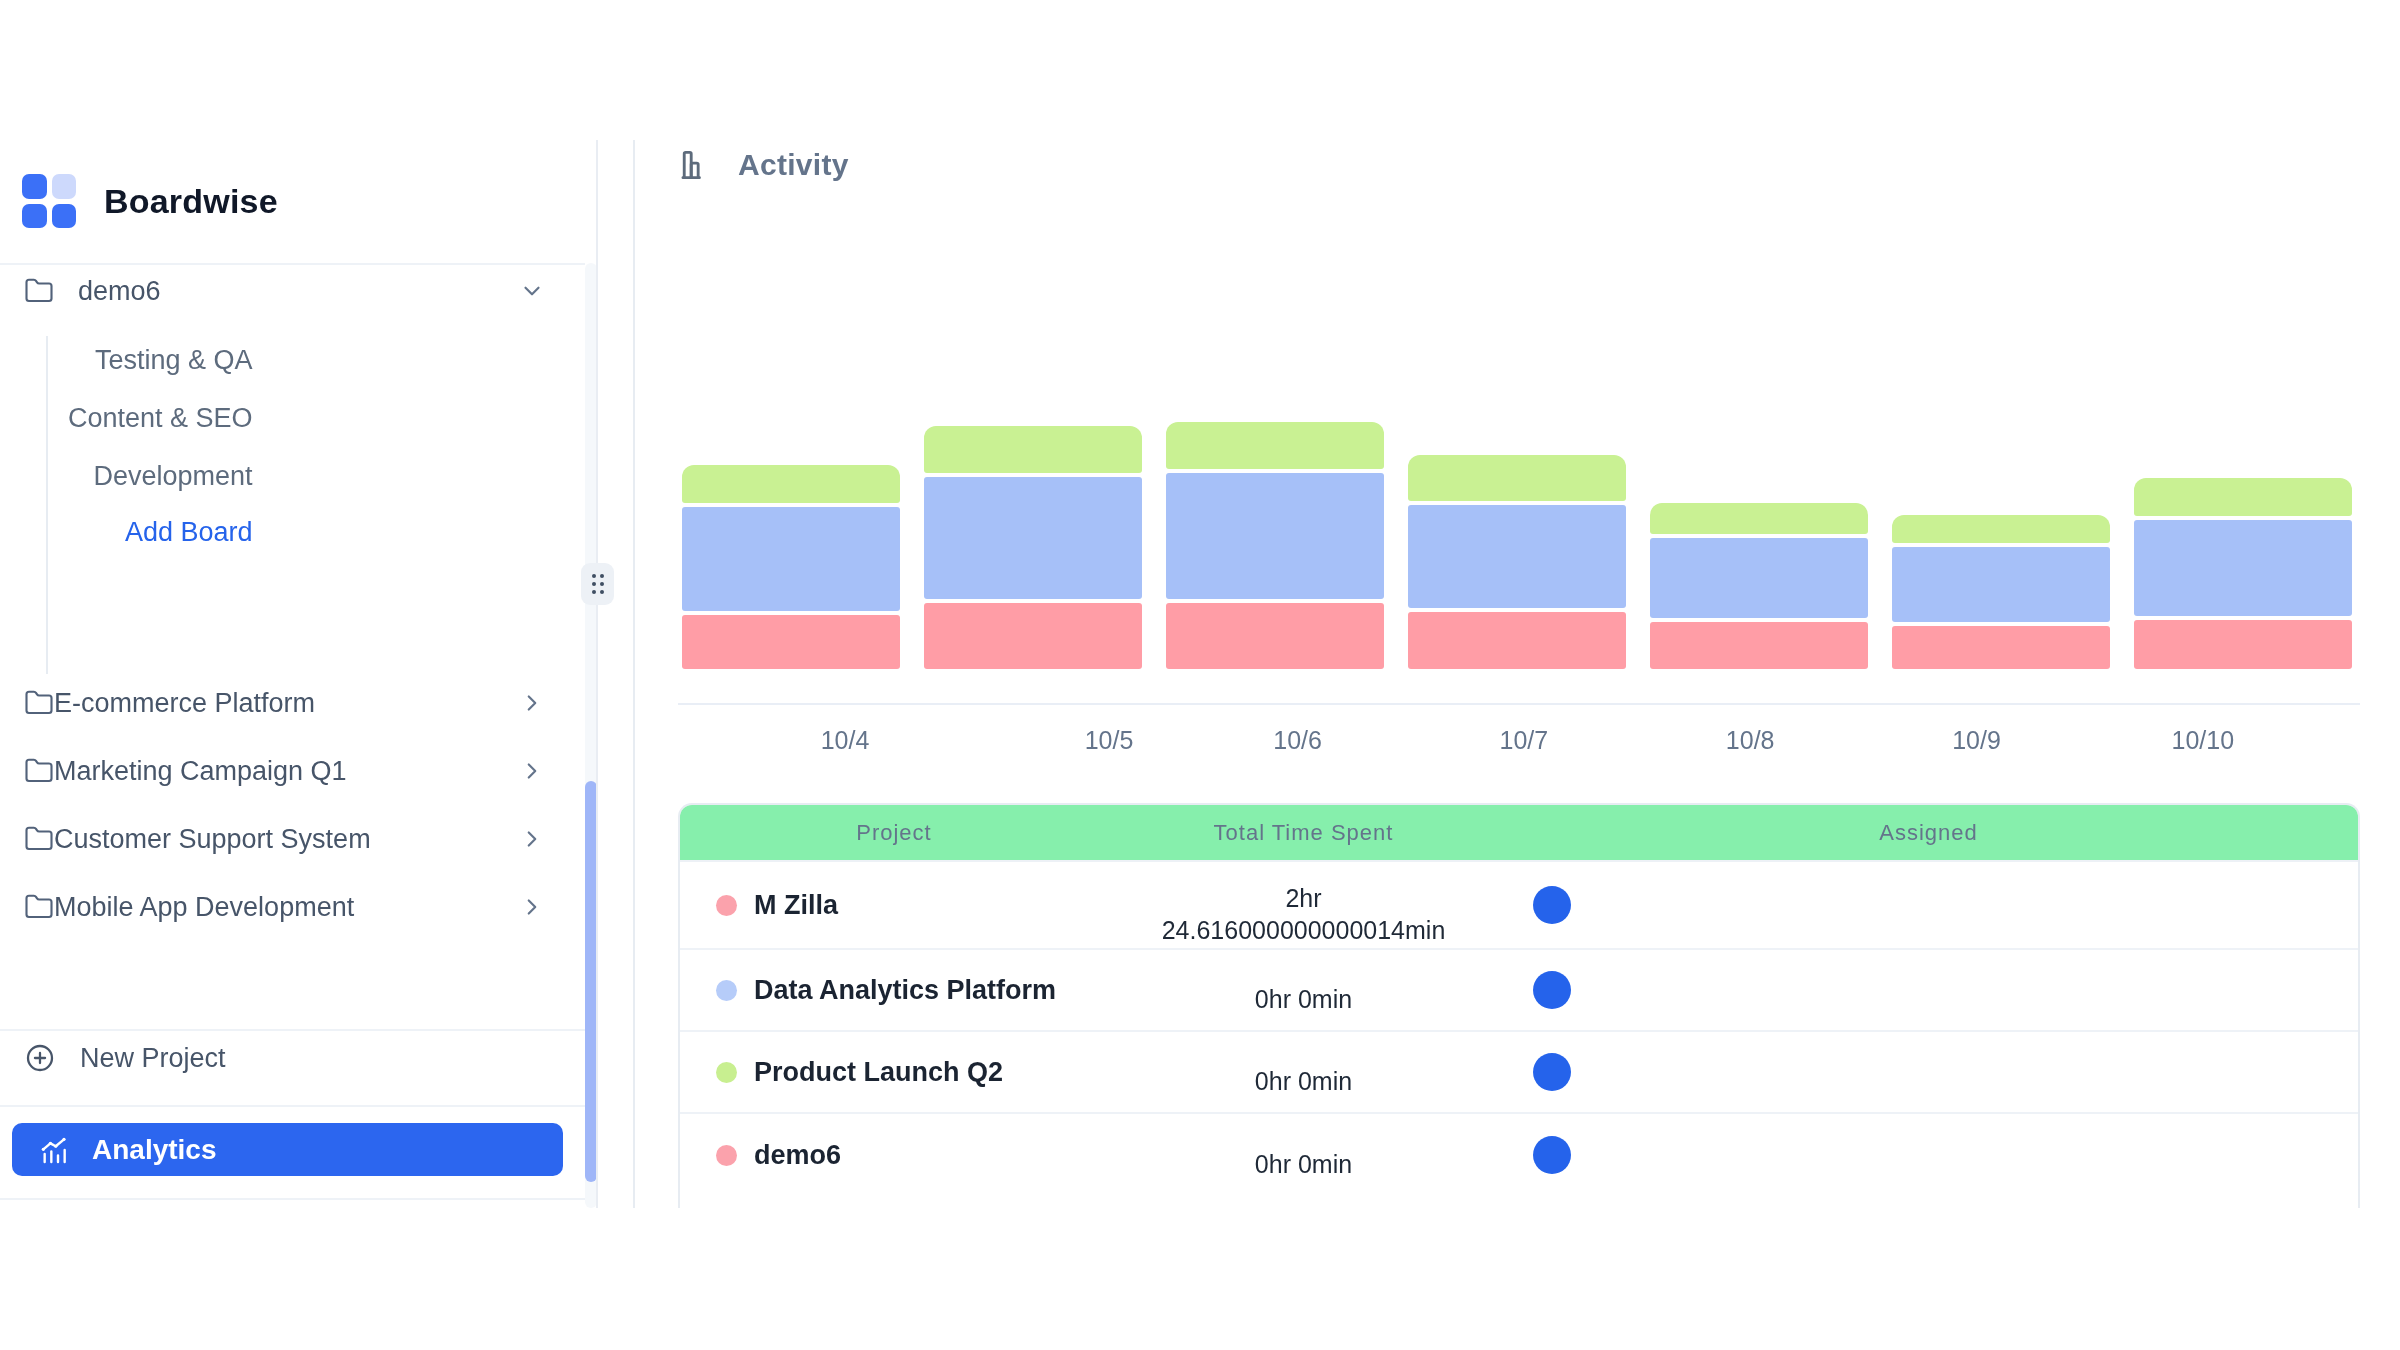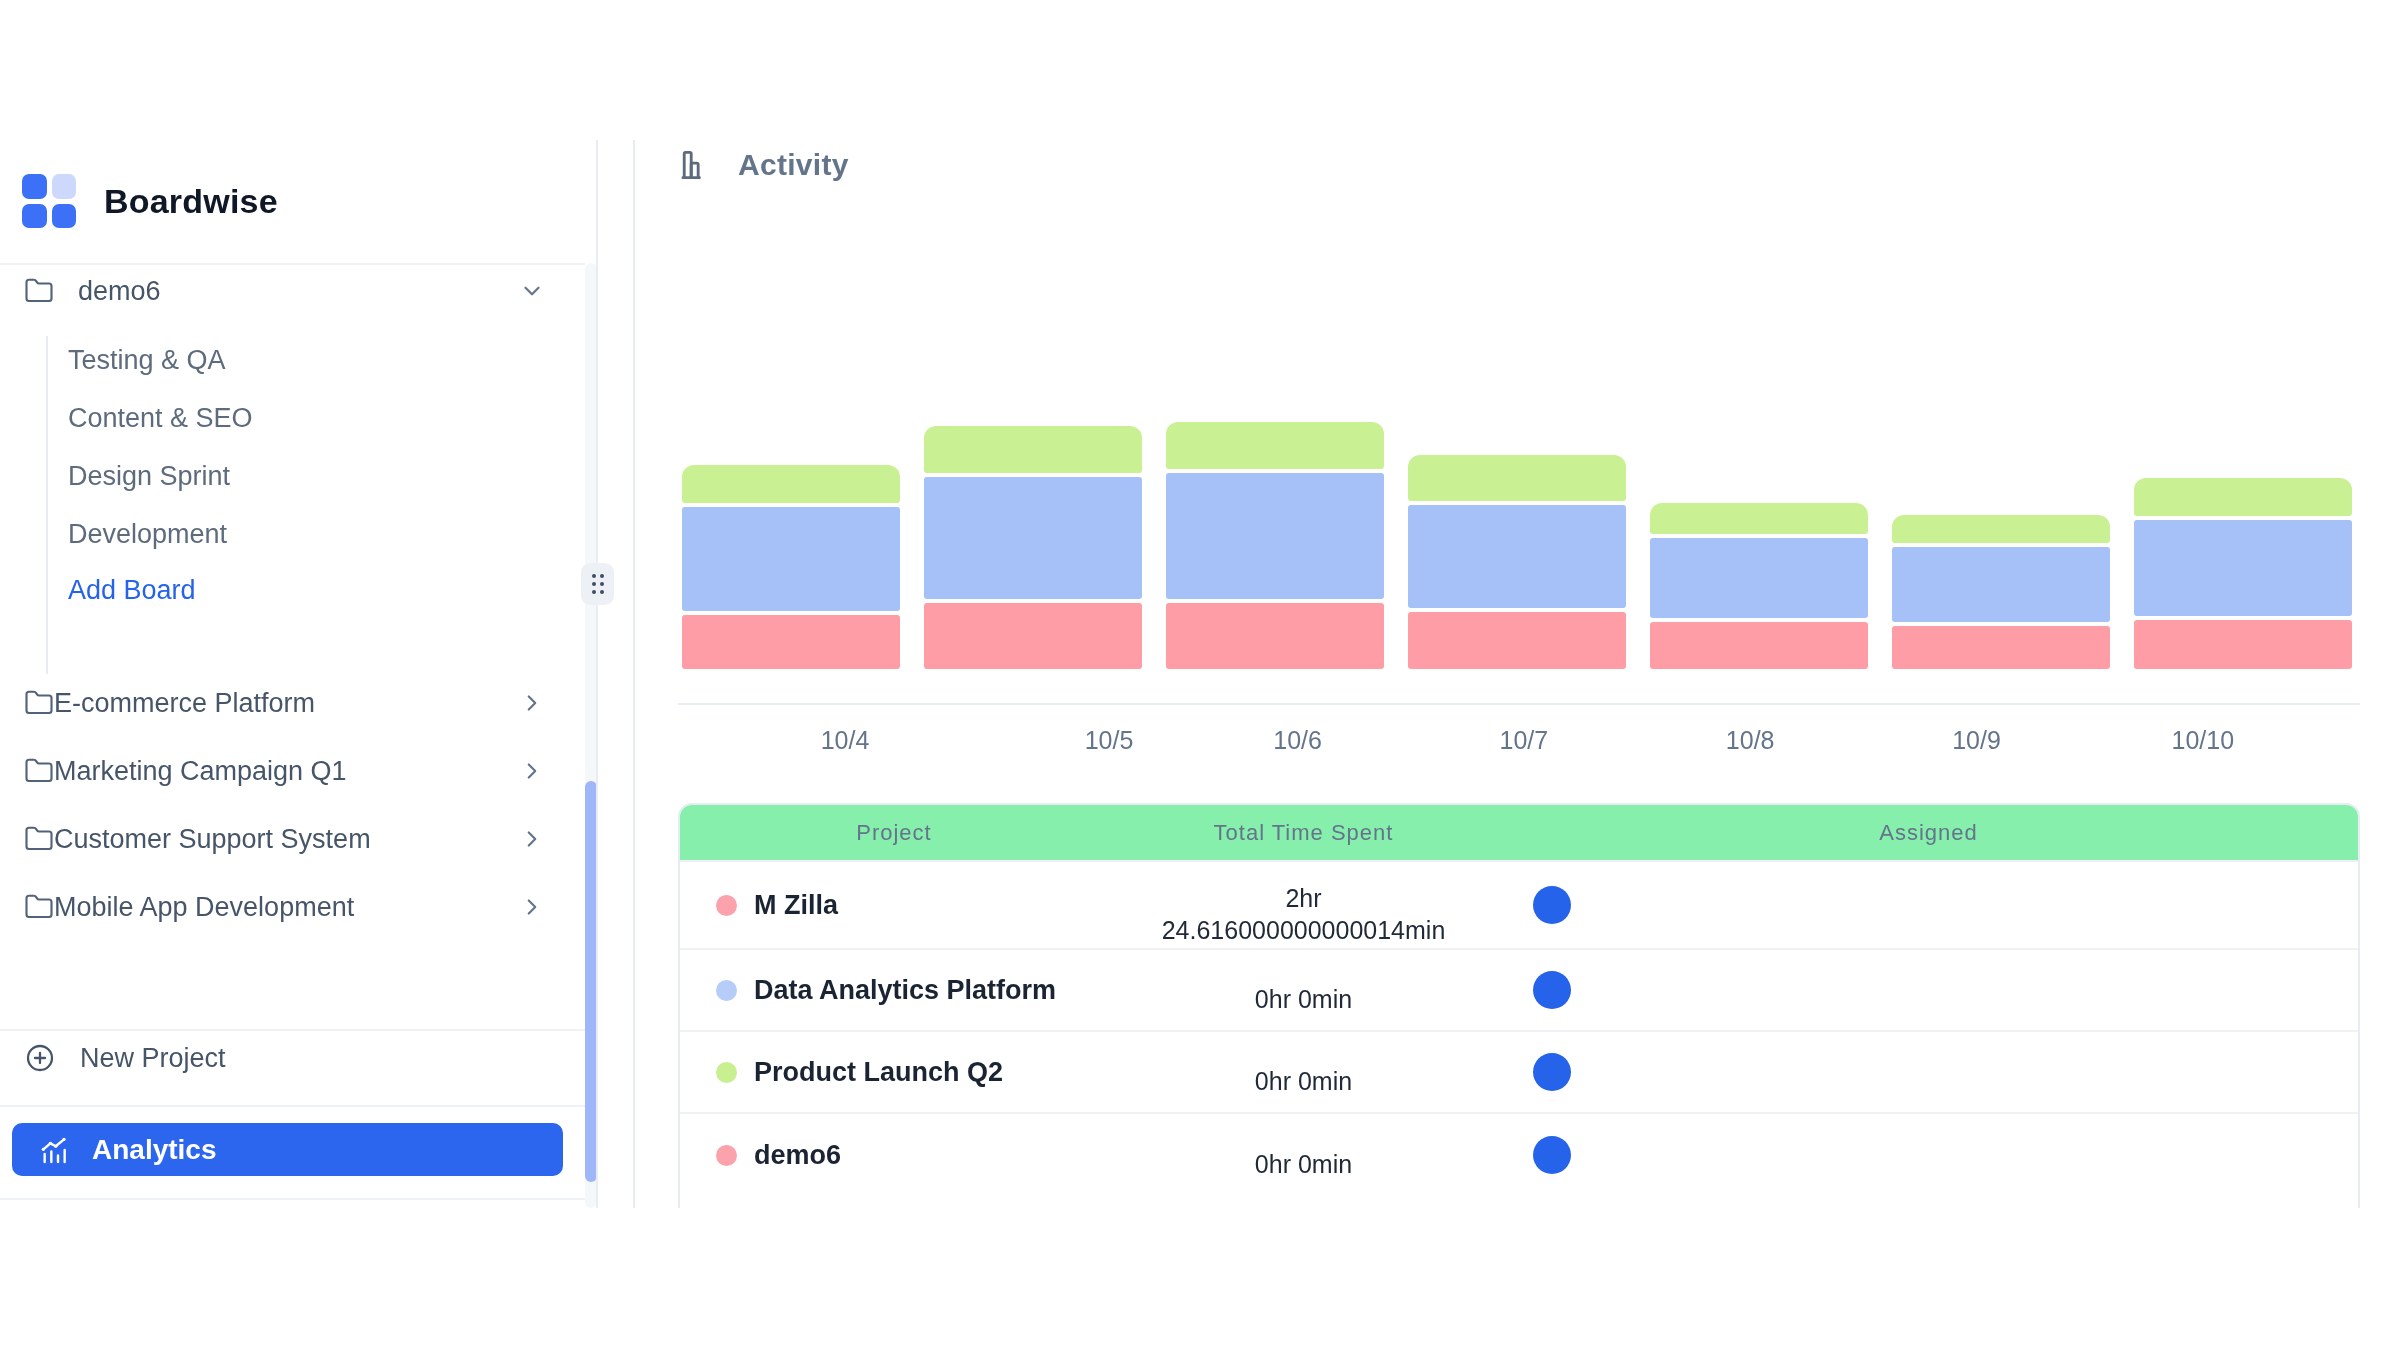--- a/index.html
+++ b/index.html
@@ -19,21 +19,21 @@
 
   .sb-div { position:absolute; left:0; width:585px; height:2px; background:#eef2f7; }
 
   .srow { display:flex; align-items:center; height:50px; padding:0 40px 0 24px; font-size:27px; color:#475569; cursor:pointer; }
   .srow .lbl { flex:1; margin-left:24px; white-space:nowrap; }
   .srow .chev { margin-left:auto; display:flex; }
   .demo6-row { position:absolute; top:136px; left:0; width:585px; }
 
   .indent-line { position:absolute; left:46px; top:206px; width:2px; height:338px; background:#e7ecf2; }
   .sub-rows { position:absolute; left:68px; top:201px; }
-  .subrow { height:58px; display:flex; align-items:center; font-size:27px; color:#5d6b7d; cursor:pointer; white-space:nowrap; }
+  .subrow { height:58px; display:flex; align-items:center; font-size:27px; color:#5d6b7d; cursor:pointer; white-space:nowrap;justify-content:flex-end; }
   .subrow.add { color:#2563eb; font-weight:500; height:54px; }
 
   .proj-rows { position:absolute; left:0; top:548px; width:585px; }
   .prow { display:flex; align-items:center; height:50px; margin-bottom:18px; padding:0 40px 0 24px; font-size:27px; color:#475569; cursor:pointer; }
   .prow .lbl { flex:1; white-space:nowrap; }
 
   .newproj-row { position:absolute; left:0; top:903px; width:585px; height:50px; display:flex; align-items:center; padding:0 24px; font-size:27px; color:#475569; cursor:pointer; }
   .newproj-row .lbl { margin-left:24px; }
 
   .analytics-btn { position:absolute; left:12px; top:993px; width:551px; height:53px; border-radius:10px;
@@ -110,23 +110,20 @@
       <div id="board-list">
   <div class="subrow">
     <span class="lbl">Testing &amp; QA</span>
   </div>
 
   <div class="subrow">
     <span class="lbl">Content &amp; SEO</span>
   </div>
 
 
-  <div class="subrow">
-    <span class="lbl">Design Sprint</span>
-  </div>
 
   <div class="subrow">
     <span class="lbl">Development</span>
   </div>
 </div>
       <div class="subrow add">
         <span style="color: rgb(37, 99, 235);">Add Board</span>
       </div>
     </div>
 

